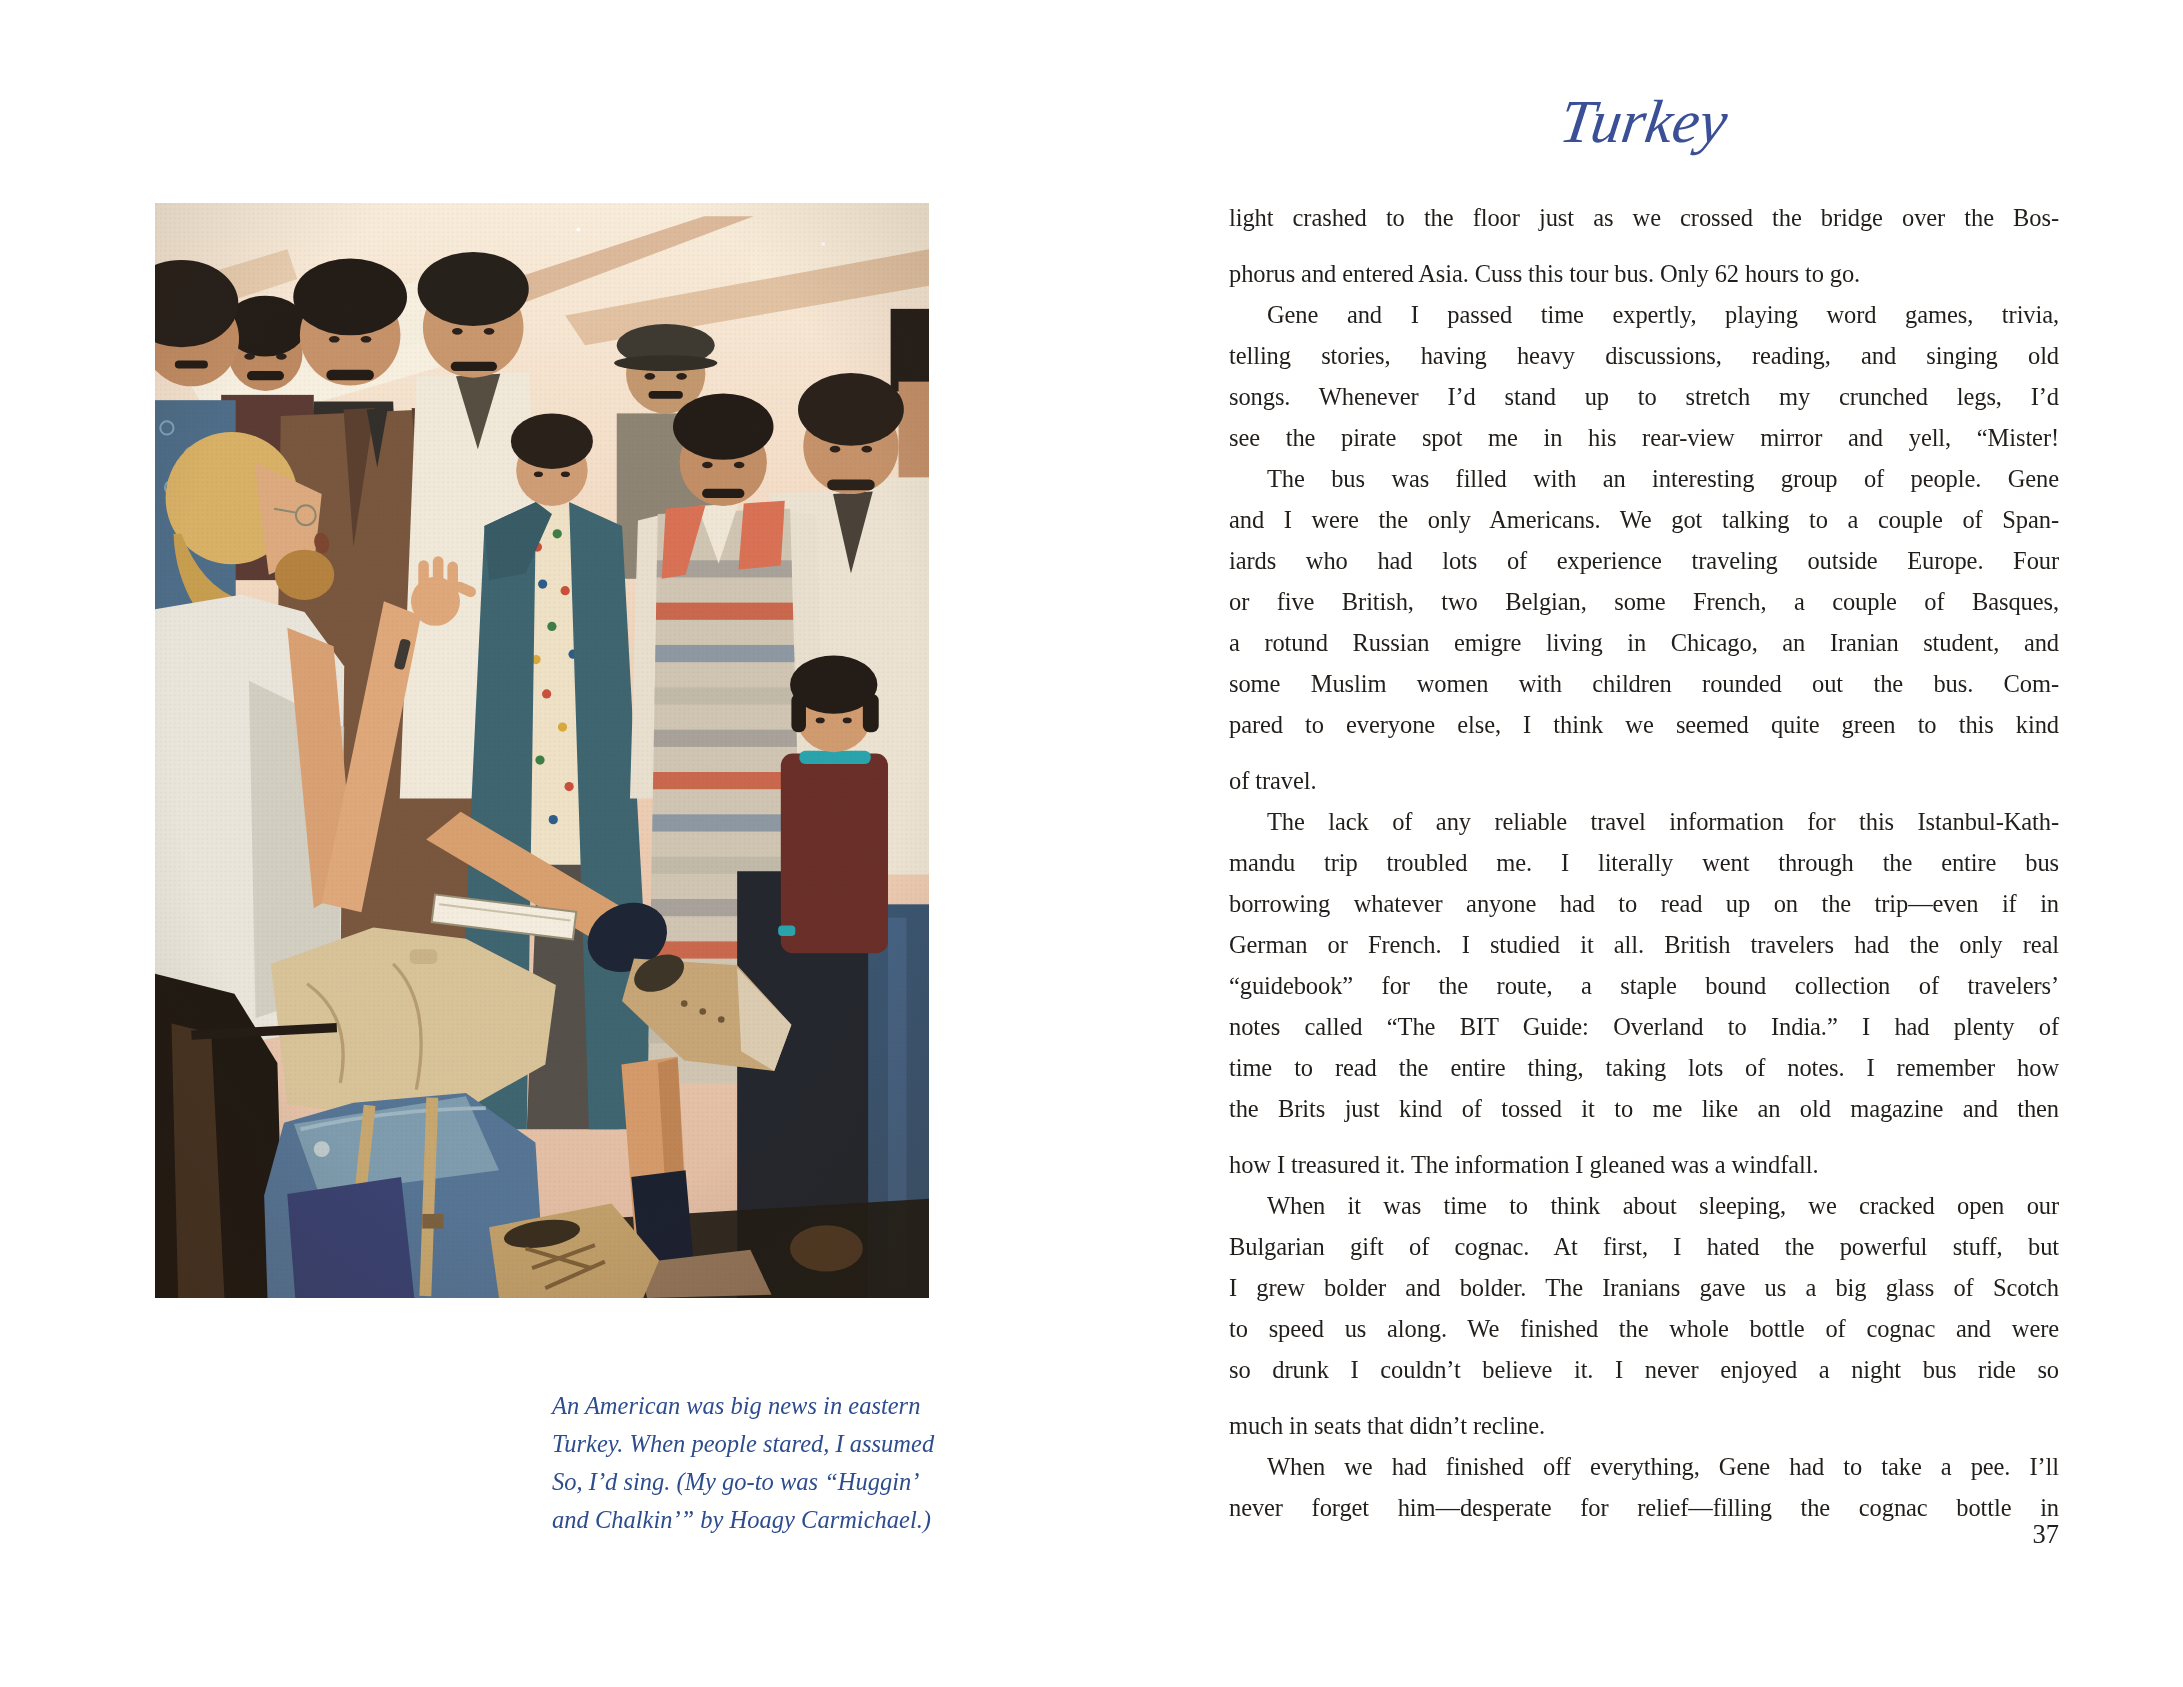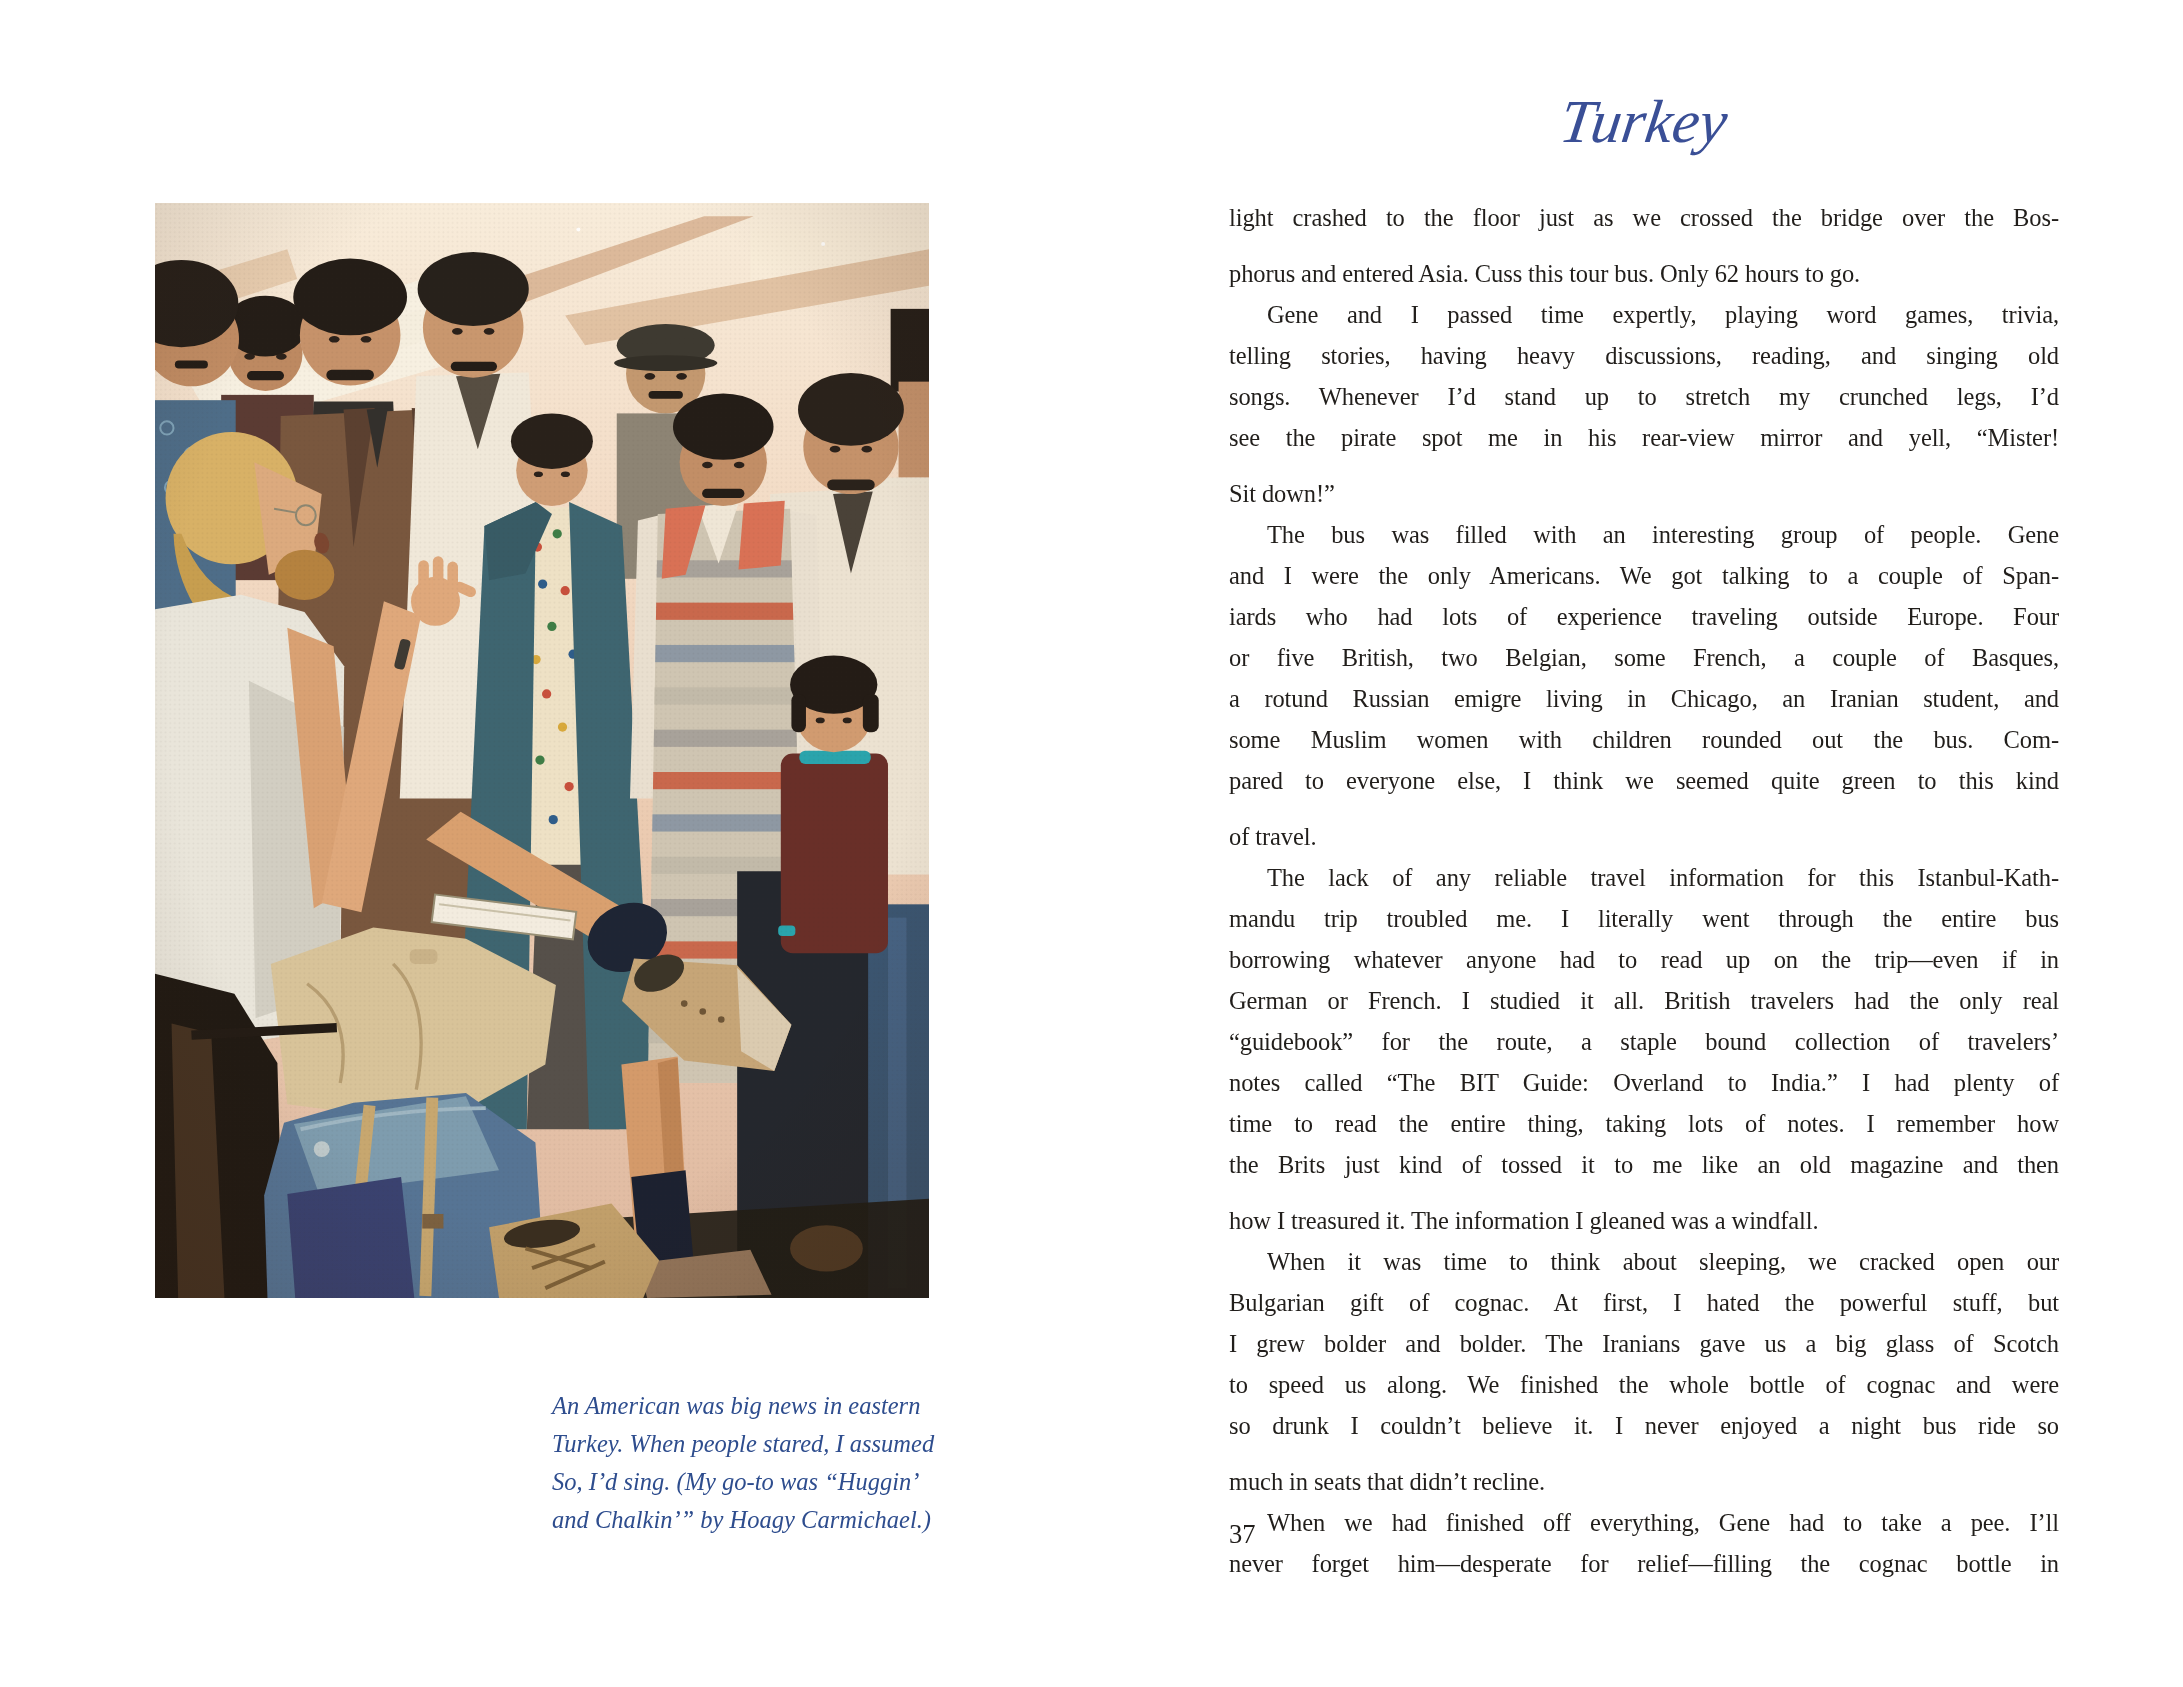--- a/index.html
+++ b/index.html
@@ -20,21 +20,21 @@
 
   
   .right-col{position:absolute;left:137px;top:0;width:830px;height:1687px;}
   .chapter-header{position:absolute;left:0;top:85px;width:100%;text-align:center;
             font-style:italic;font-size:61px;line-height:73px;font-weight:500;
             color:var(--header-blue,#3a4f96);transform:skewX(-8deg);}
   .body-text{position:absolute;left:0;top:197px;width:830px;font-size:24.5px;letter-spacing:-0.1px;}
   .line{height:41px;line-height:41px;text-align:justify;text-align-last:justify;white-space:nowrap;}
   .line.indent{text-indent:38px;}
   .line.para-end{text-align-last:left;margin-top:15px;}
-  .page-number{position:absolute;left:0;top:1519px;width:100%;text-align:left;font-size:26.5px;}
+  .page-number{position:absolute;left:0;top:1519px;width:100%;text-align:right;font-size:26.5px;}
 </style>
 </head>
 <body>
 
 <div class="spread">
 
   <div class="page left">
 
     <div class="photo">
       <svg viewBox="0 0 1170 1655" preserveAspectRatio="none" xmlns="http://www.w3.org/2000/svg">
@@ -283,21 +283,20 @@
   <div class="page right">
     <div class="right-col">
       <div class="chapter-header">Turkey</div>
       <div class="body-text">
           <div class="line">light crashed to the floor just as we crossed the bridge over the Bos-</div>
           <div class="line para-end">phorus and entered Asia. Cuss this tour bus. Only 62 hours to go.</div>
           <div class="line indent">Gene and I passed time expertly, playing word games, trivia,</div>
           <div class="line">telling stories, having heavy discussions, reading, and singing old</div>
           <div class="line">songs. Whenever I’d stand up to stretch my crunched legs, I’d</div>
           <div class="line">see the pirate spot me in his rear-view mirror and yell, “Mister!</div>
-          <div class="line para-end">Sit down!”</div>
           <div class="line indent">The bus was filled with an interesting group of people. Gene</div>
           <div class="line">and I were the only Americans. We got talking to a couple of Span-</div>
           <div class="line">iards who had lots of experience traveling outside Europe. Four</div>
           <div class="line">or five British, two Belgian, some French, a couple of Basques,</div>
           <div class="line">a rotund Russian emigre living in Chicago, an Iranian student, and</div>
           <div class="line">some Muslim women with children rounded out the bus. Com-</div>
           <div class="line">pared to everyone else, I think we seemed quite green to this kind</div>
           <div class="line para-end">of travel.</div>
           <div class="line indent">The lack of any reliable travel information for this Istanbul-Kath-</div>
           <div class="line">mandu trip troubled me. I literally went through the entire bus</div>

